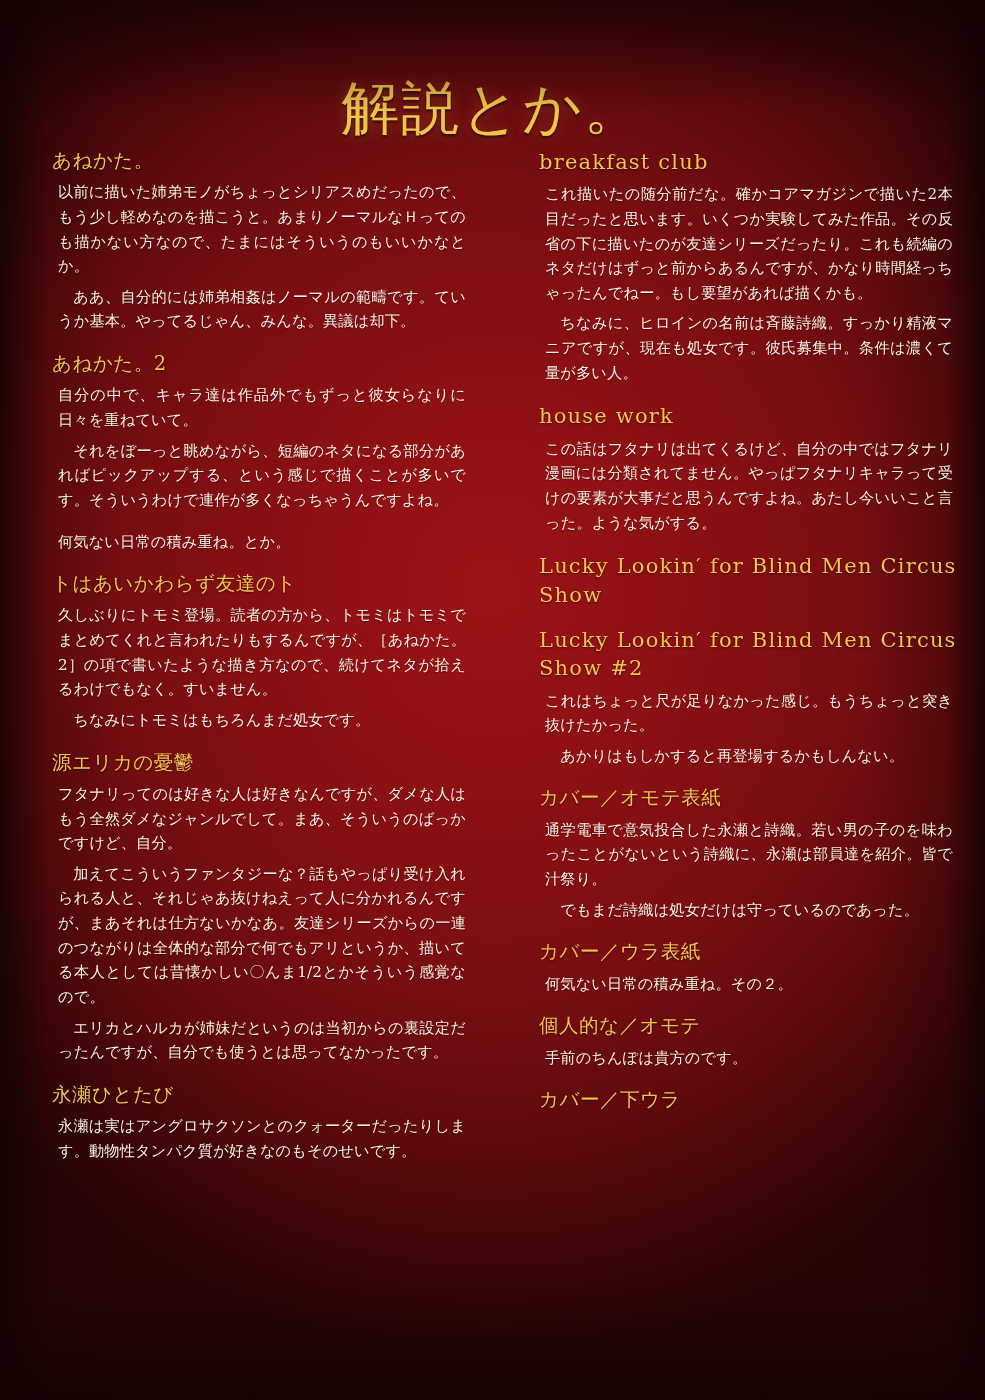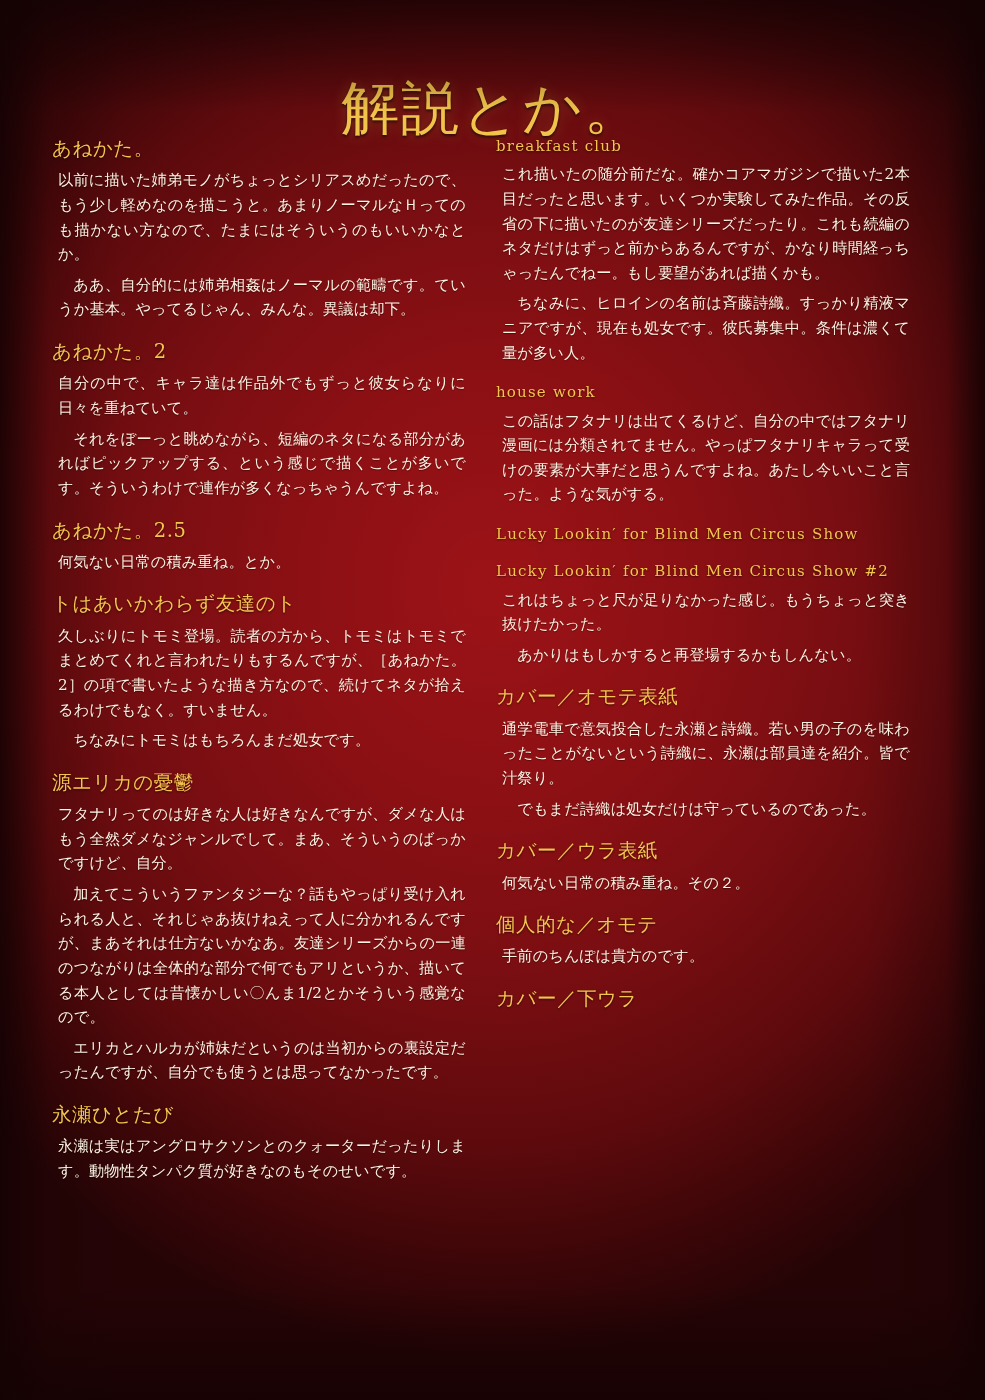--- a/index.html
+++ b/index.html
@@ -39,49 +39,49 @@
     font-size: 58px;
     line-height: 1.1;
     color: #f1c34b;
     letter-spacing: 2px;
     text-shadow: 0 2px 3px rgba(0,0,0,0.6), 0 0 14px rgba(241,195,75,0.25);
     font-family: "DejaVu Serif", "Liberation Serif", serif;
     font-weight: 400;
   }
   .columns {
     position: absolute;
-    top: 136px;
+    top: 148px;
     left: 0;
     width: 788px;
     height: 1230px;
     box-sizing: border-box;
     padding: 0 52px;
     display: flex;
-    gap: 24px;
+    gap: 67px;
     z-index: 2;
   }
   .col {
     width: 420px;
     flex: 0 0 420px;
   }
   .section {
     margin-bottom: 17px;
   }
   h2.heading {
     margin: 0 0 2px 0;
     font-size: 19.5px;
     line-height: 1.35;
     color: #f4c44e;
     font-weight: 400;
     letter-spacing: 0.5px;
     text-shadow: 0 1px 2px rgba(0,0,0,0.55);
     font-family: "DejaVu Serif", "Liberation Serif", serif;
   }
   h2.heading.latin {
-    font-size: 15px;
+    font-size: 21px;
     letter-spacing: 1.2px;
   }
   p.para {
     margin: 6px;
     font-size: 15.2px;
     line-height: 1.62;
     color: #fdf3e3;
     text-align: justify;
     text-indent: 0;
     letter-spacing: 0.15px;
@@ -105,21 +105,20 @@
           <h2 class="heading">あねかた。</h2>
           <p class="para">以前に描いた姉弟モノがちょっとシリアスめだったので、もう少し軽めなのを描こうと。あまりノーマルなＨってのも描かない方なので、たまにはそういうのもいいかなとか。</p>
           <p class="para">ああ、自分的には姉弟相姦はノーマルの範疇です。ていうか基本。やってるじゃん、みんな。異議は却下。</p>
         </div>
         <div class="section">
           <h2 class="heading">あねかた。2</h2>
           <p class="para">自分の中で、キャラ達は作品外でもずっと彼女らなりに日々を重ねていて。</p>
           <p class="para">それをぼーっと眺めながら、短編のネタになる部分があればピックアップする、という感じで描くことが多いです。そういうわけで連作が多くなっちゃうんですよね。</p>
         </div>
         <div class="section">
-          <h2 class="heading">あねかた。2.5</h2>
           <p class="para">何気ない日常の積み重ね。とか。</p>
         </div>
         <div class="section">
           <h2 class="heading">トはあいかわらず友達のト</h2>
           <p class="para">久しぶりにトモミ登場。読者の方から、トモミはトモミでまとめてくれと言われたりもするんですが、［あねかた。2］の項で書いたような描き方なので、続けてネタが拾えるわけでもなく。すいません。</p>
           <p class="para">ちなみにトモミはもちろんまだ処女です。</p>
         </div>
         <div class="section">
           <h2 class="heading">源エリカの憂鬱</h2>
           <p class="para">フタナリってのは好きな人は好きなんですが、ダメな人はもう全然ダメなジャンルでして。まあ、そういうのばっかですけど、自分。</p>

